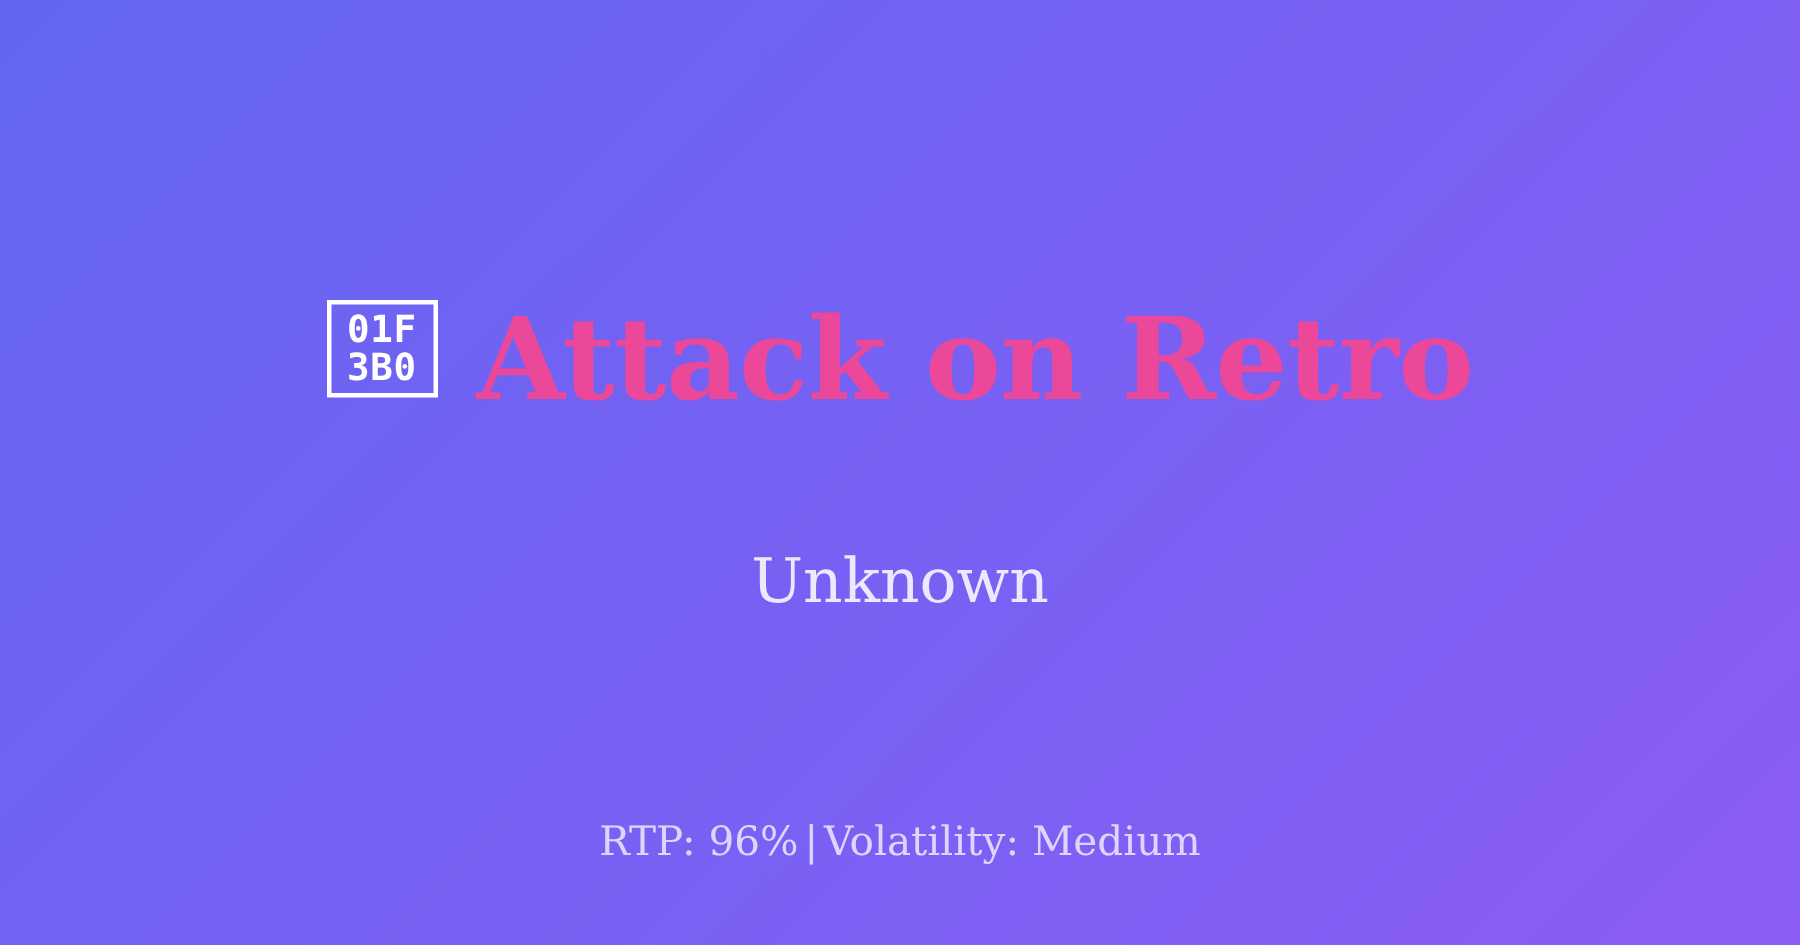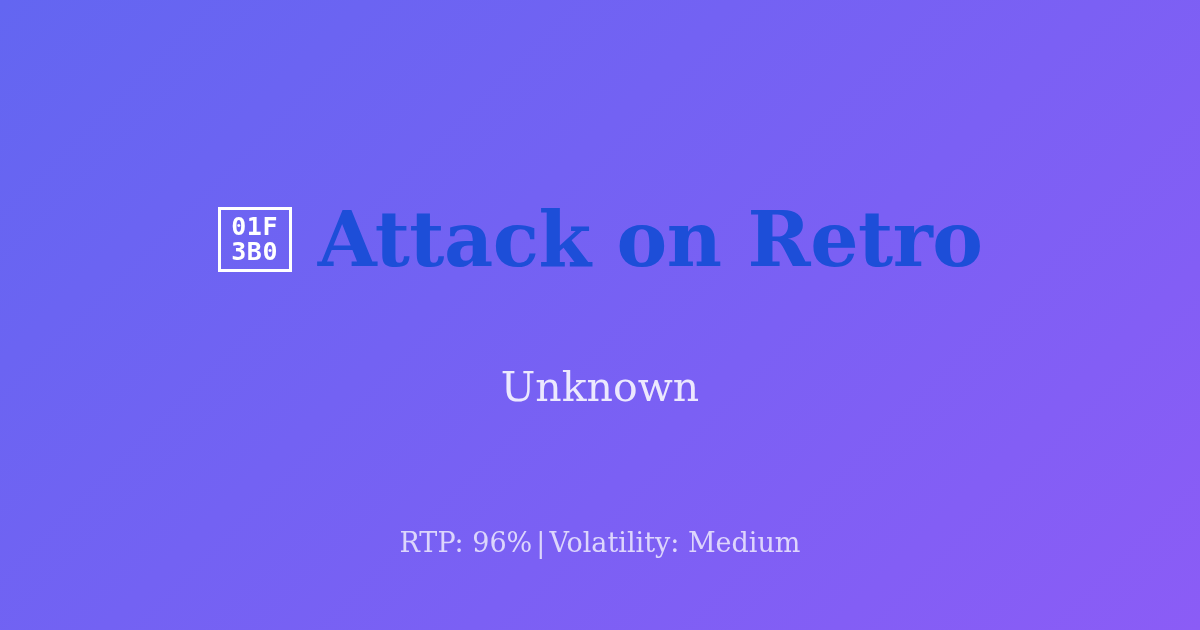--- a/index.html
+++ b/index.html
@@ -28,21 +28,21 @@
     display: flex;
     flex-direction: column;
     align-items: center;
     justify-content: center;
     padding: 0 60px;
     position: relative;
   }
 
   .title-row {
     display: flex;
-    align-items: center;
+    align-items: flex-start;
     justify-content: center;
     gap: 26px;
     width: 100%;
     margin-top: -18px;
   }
 
   
   .tofu-glyph {
     display: inline-flex;
     flex-direction: column;
@@ -60,40 +60,40 @@
     flex: 0 0 auto;
     padding: 1px 2px 0 2px;
   }
   .tofu-glyph span { display: block; }
 
   .og-title {
     font-family: "DejaVu Serif", "Liberation Serif", serif;
     font-weight: 700;
     font-size: 76px;
     line-height: 1.05;
-    color: #1d4ed8;
+    color: #ec4899;
     letter-spacing: -0.5px;
     white-space: nowrap;
   }
 
   .og-subtitle {
     font-family: "DejaVu Serif", "Liberation Serif", serif;
     font-weight: 400;
     font-size: 41px;
     line-height: 1.2;
     color: rgba(255, 255, 255, 0.86);
     margin-top: 84px;
     text-align: center;
   }
 
   .og-meta {
     position: absolute;
     left: 0;
     right: 0;
-    bottom: 71px;
+    bottom: 52px;
     text-align: center;
     font-family: "DejaVu Serif", "Liberation Serif", serif;
     font-weight: 400;
     font-size: 27px;
     line-height: 1.2;
     color: rgba(255, 255, 255, 0.74);
   }
   .og-meta .sep { padding: 0 4px; }
 </style>
 </head>

